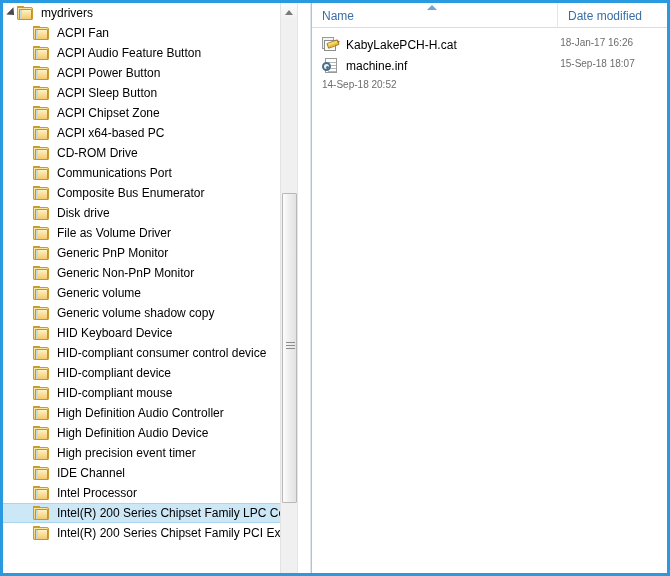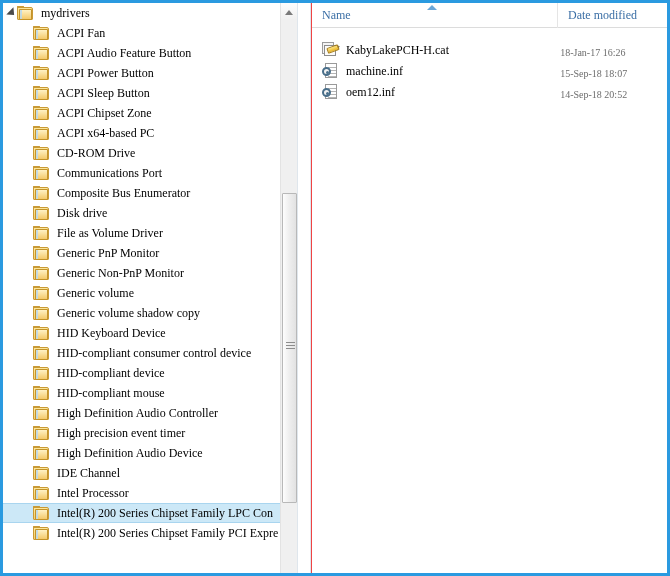--- a/index.html
+++ b/index.html
@@ -9,26 +9,25 @@
     height: 576px;
     overflow: hidden;
     background: #ffffff;
     font-family: "Liberation Sans", sans-serif;
   }
 
   #window {
     position: relative;
     width: 670px;
     height: 576px;
-    background: #ef4444;
+    background: #fca5a5;
     border: 3px solid #2a9ae0;
     border-top-width: 3px;
     border-bottom-width: 3px;
     overflow: hidden;
-    font-family: Liberation Serif, serif;
   }
 
   
   #tree-pane {
     position: absolute;
     left: 0;
     top: 0;
     width: 283px;
     height: 570px;
     background: #ffffff;
@@ -214,21 +213,21 @@
     border-left: 5px solid transparent;
     border-right: 5px solid transparent;
     border-bottom: 5px solid #6ba7d8;
   }
 
   #list-rows { padding-top: 9px; }
 
   .file-row {
     height: 21px;
     display: flex;
-    align-items: flex-end;
+    align-items: flex-start;
     font-size: 12px;
     color: #000000;
     white-space: nowrap;
   }
   .file-name-cell {
     width: 245px;
     display: flex;
     align-items: center;
     padding-left: 10px;
   }
@@ -541,32 +540,32 @@
         </div>
         <div class="tree-row">
           <span class="indent"></span>
           <span class="indent" style="width:8px;min-width:8px"></span>
           <span class="folder-ico">
             <span class="tab"></span>
             <span class="back"></span>
             <span class="front"></span>
             <span class="spine"></span>
           </span>
+          <span class="tree-label">High Definition Audio Device</span>
+        </div>
+        <div class="tree-row">
+          <span class="indent"></span>
+          <span class="indent" style="width:8px;min-width:8px"></span>
+          <span class="folder-ico">
+            <span class="tab"></span>
+            <span class="back"></span>
+            <span class="front"></span>
+            <span class="spine"></span>
+          </span>
           <span class="tree-label">High precision event timer</span>
-        </div>
-        <div class="tree-row">
-          <span class="indent"></span>
-          <span class="indent" style="width:8px;min-width:8px"></span>
-          <span class="folder-ico">
-            <span class="tab"></span>
-            <span class="back"></span>
-            <span class="front"></span>
-            <span class="spine"></span>
-          </span>
-          <span class="tree-label">High Definition Audio Device</span>
         </div>
         <div class="tree-row">
           <span class="indent"></span>
           <span class="indent" style="width:8px;min-width:8px"></span>
           <span class="folder-ico">
             <span class="tab"></span>
             <span class="back"></span>
             <span class="front"></span>
             <span class="spine"></span>
           </span>
@@ -652,25 +651,18 @@
           <span class="file-name-cell">
             <span class="ico inf">
               <span class="page"></span>
               <span class="gear"></span>
             </span>
             <span>machine.inf</span>
           </span>
           <span class="file-date-cell">15-Sep-18 18:07</span>
         </div>
         <div class="file-row">
-          <span class="file-name-cell">
-            <span class="ico inf">
-              <span class="page"></span>
-              <span class="gear"></span>
-            </span>
-            <span>oem12.inf</span>
-          </span>
           <span class="file-date-cell">14-Sep-18 20:52</span>
         </div>
       </div>
   </div>
 
 </div>
 
 </body></html>

